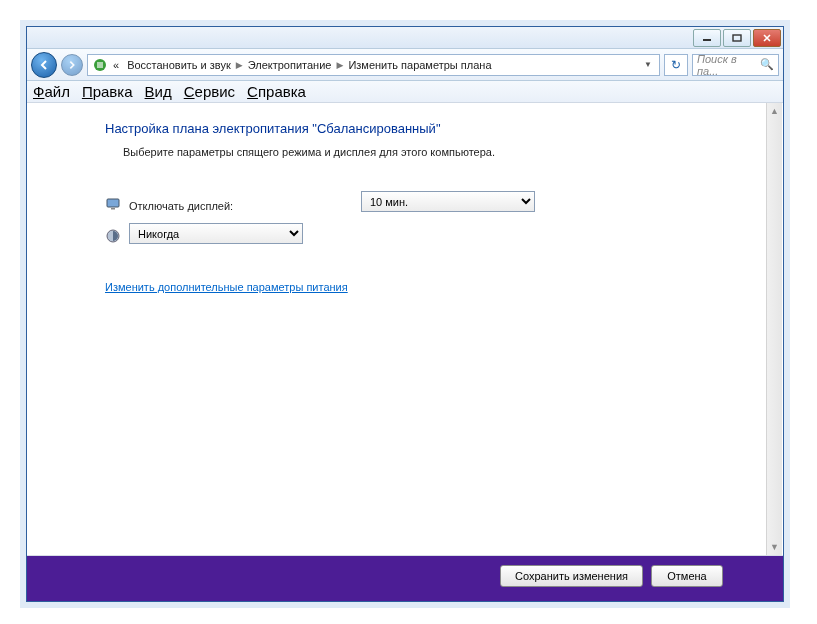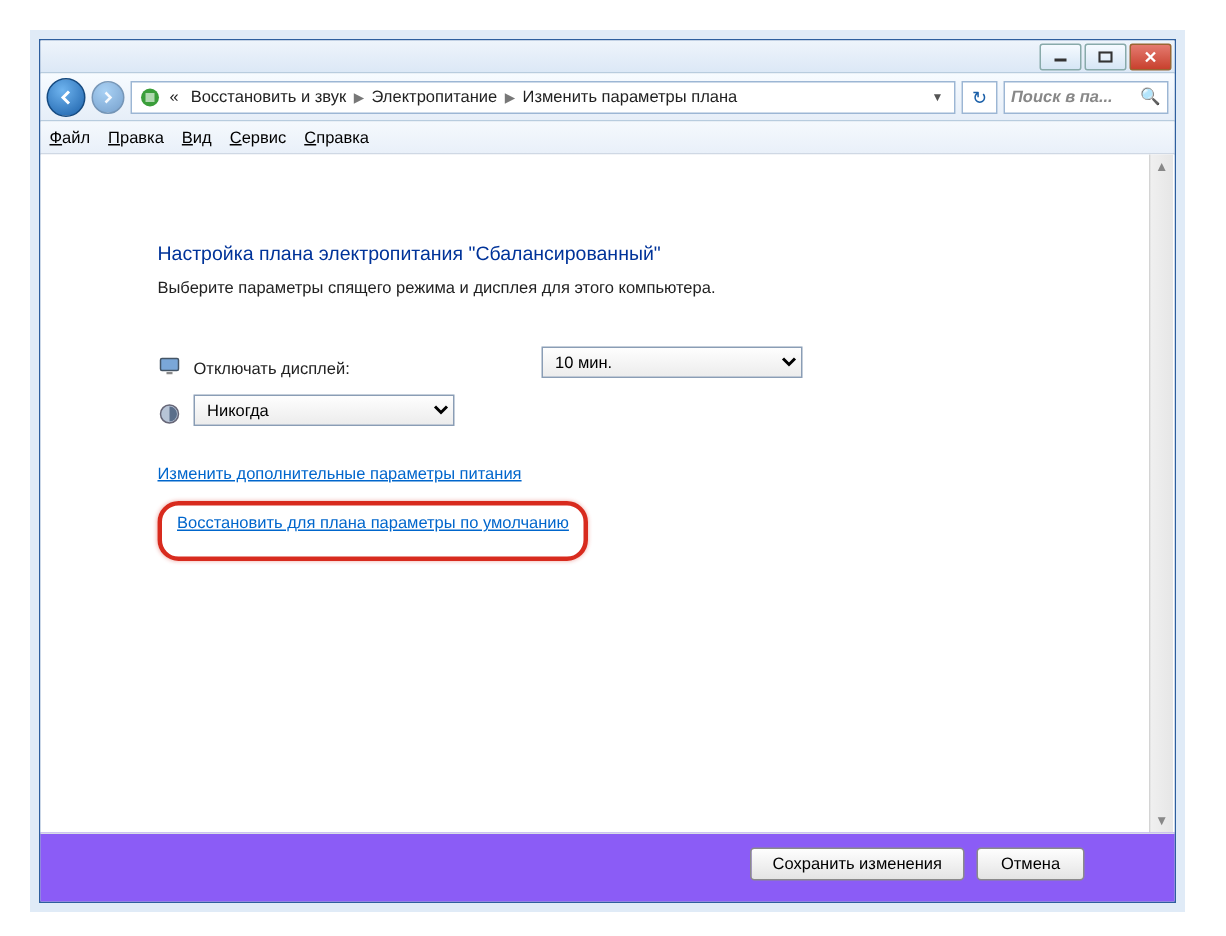--- a/index.html
+++ b/index.html
@@ -51,65 +51,65 @@
 .addr .sep { color: #777; font-size: 9px; }
 .addr .icon-cp { width:16px; height:16px; }
 .addr .dd { margin-left:auto; color:#555; font-size:8px; cursor:pointer; padding:0 3px;}
 
 .refresh {
   width: 24px; height: 22px; border:1px solid #9cb6d4; background:#fff;
   display:flex;align-items:center;justify-content:center;cursor:pointer;
   color:#1a5fa8; font-size:12px;
 }
 .search {
-  width: 110px; height: 22px; border:1px solid #9cb6d4; background:#fff;
-  display:flex; align-items:center; padding: 0 4px; font-size:11px; color:#888; font-style:italic;font-weight:bold;
+  width: 87px; height: 22px; border:1px solid #9cb6d4; background:#fff;
+  display:flex; align-items:center; padding: 0 4px; font-size:11px; color:#888; font-style:italic;
 }
 .search .sicon { margin-left:auto; font-style:normal; color:#2a6ab0; cursor:pointer;}
 
 .menubar {
   height: 22px; background: linear-gradient(to bottom,#f5f9fd,#e9f0f9);
   border-bottom:1px solid #cfd8e4; display:flex; align-items:center;
-  padding: 0 6px; gap: 12px; font-size: 11px;
+  padding: 0 6px; gap: 12px; font-size: 15px;
 }
 .menubar span { text-decoration: underline; text-decoration-color:transparent; cursor:pointer; }
 .menubar span::first-letter { text-decoration: underline; }
 
 .content {
   padding: 18px 0 0 78px; height: calc(100% - 22px - 32px - 22px - 46px);
   background:#fff; font-size:12px; color:#222;
 }
 .content h2 {
-  font-size: 13px; color:#003399; font-weight:400; margin-bottom:10px;margin-top:40px;
-}
-.content .sub { font-size: 11px; color:#222; margin-bottom: 22px; }
+  font-size: 13px; color:#003399; font-weight:400; margin-bottom:10px;
+}
+.content .sub { font-size: 11px; color:#222; margin-bottom: 22px; margin-left: 18px; }
 
 .row { display:flex; align-items:flex-end; height: 32px; }
 .row .ricon { width:16px;height:16px; margin-right:8px; }
 .row .lbl { width: 232px; font-size:11px; }
 .row select {
   width: 174px; height:21px; font-size:11px;
   border:1px solid #8a9db5; background:linear-gradient(#fefefe,#ececec);
   padding: 0 4px;
 }
 
-.links { margin-top: 24px; }
+.links { margin-top: 36px; }
 .links a {
   display:inline-block; color:#0066cc; font-size:11px;
   text-decoration:underline; cursor:pointer; margin-bottom: 12px;
 }
 .highlight-link {
   border: 3px solid #d82b1e; border-radius: 14px;
   padding: 4px 10px; display:inline-block;
   box-shadow: 0 0 3px rgba(216,43,30,0.4);
 }
 
 .footer {
   position:absolute; left:0; right:0; bottom:0; height:46px;
-  border-top:1px solid #d8dee6; background:#8b5cf6;
+  border-top:1px solid #d8dee6; background:#4c1d95;
   display:flex; align-items:center; justify-content:flex-end;
   padding: 0 60px 6px 0; gap: 8px;
 }
 .btn {
   min-width: 72px; height:22px; padding:0 14px;
   font-size:11px; border:1px solid #8a8a8a; border-radius:3px;
   background: linear-gradient(#fefefe,#e4e4e4); cursor:pointer;
 }
 .btn.primary { min-width: 140px; }
 
@@ -209,23 +209,20 @@
           <circle cx="8" cy="8" r="6" fill="#b7c4d6" stroke="#667"></circle>
           <path d="M8 3 A5 5 0 0 1 8 13" fill="#5a6e8a"></path>
         </svg>
       <select>
         <option>Никогда</option>
       </select>
     </div>
 
     <div class="links">
       <a>Изменить дополнительные параметры питания</a><br>
-      <span class="highlight-link">
-        <a>Восстановить для плана параметры по умолчанию</a>
-      </span>
     </div>
   </div>
 
   <div class="fake-scroll">
     <div class="up">▲</div>
     <div class="down">▼</div>
   </div>
 
   <div class="footer">
     <button class="btn primary">Сохранить изменения</button>

